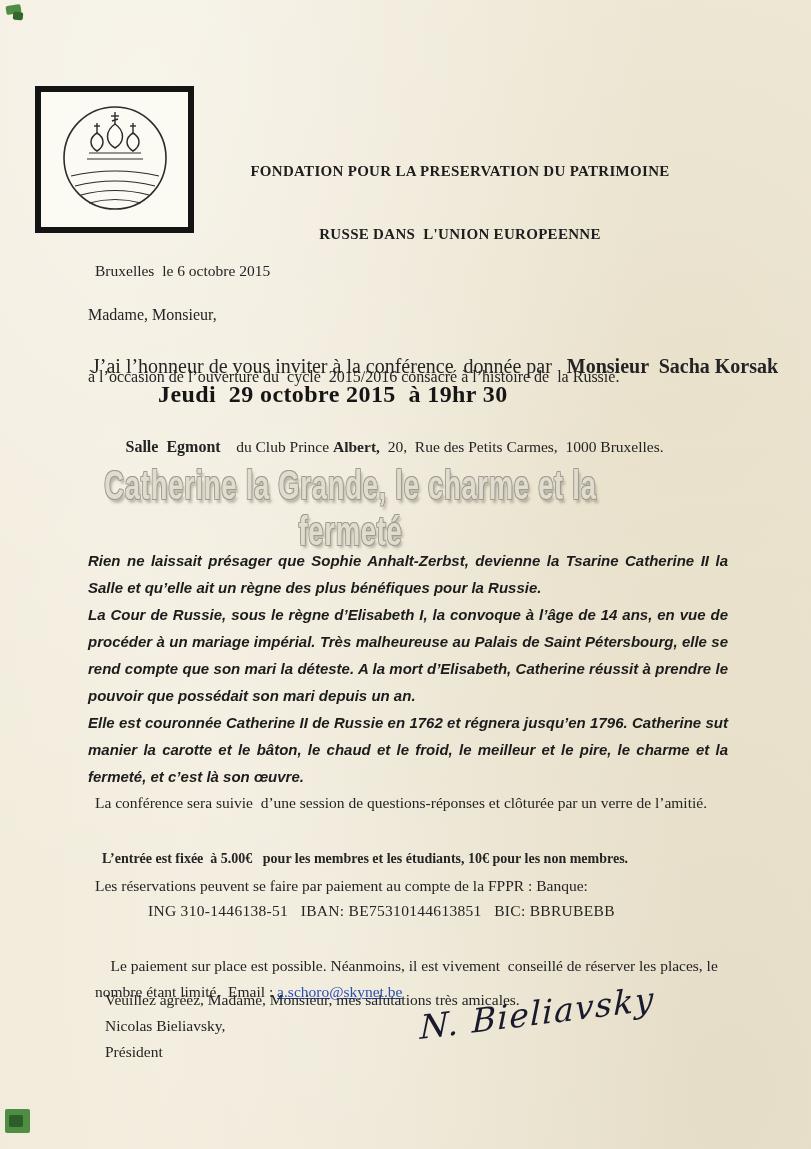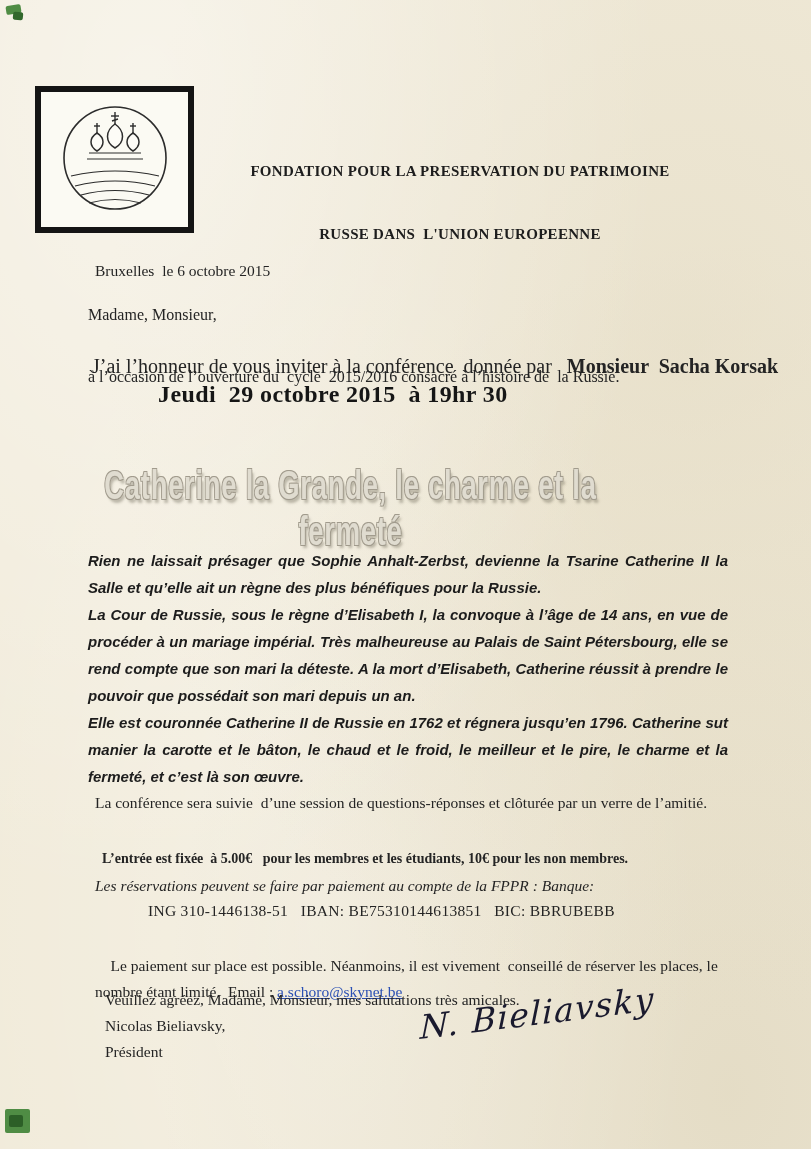--- a/index.html
+++ b/index.html
@@ -73,21 +73,21 @@
     font-family:"Liberation Sans", sans-serif;
     font-weight:bold; font-style:italic;
     font-size:15px; line-height:27px; color:#1c1c1c;
     text-align:justify;
   }
   .abstract p { margin:0; }
 
   .note { left:95px; top:789px; width:648px; font-size:15.5px; line-height:27px; }
 
   .fee         { left:102px;  top:851px; font-size:14px;font-weight:bold; }
-  .reservation { left:95px;  top:877px; font-size:15.5px;font-style:italic; }
+  .reservation { left:95px;  top:877px; font-size:15.5px; }
   .bank        { left:148px; top:902px; font-size:15.5px; letter-spacing:0.3px;text-align:right; }
   .payment     { left:95px;  top:927px; width:656px; font-size:15.5px; line-height:26px; }
   .email-link  { color:#2b50b4; text-decoration:underline; cursor:pointer; }
 
   .closing1 { left:105px; top:991px;  font-size:15.5px; }
   .closing2 { left:105px; top:1017px; font-size:15.5px; }
   .closing3 { left:105px; top:1043px; font-size:15.5px; }
 
   .signature {
     left:420px; top:1008px; width:260px;
@@ -147,20 +147,23 @@
 
   <div class="abs salutation">Madame, Monsieur,</div>
 
   <div class="abs invite1 pre">
     <span>J’ai l’honneur de vous inviter à la conférence  donnée par   </span><span class="speaker">Monsieur  Sacha Korsak</span>
   </div>
   <div class="abs invite2 pre">à l’occasion de l’ouverture du  cycle  2015/2016 consacré à l’histoire de  la Russie.</div>
 
   <div class="abs datetime pre">Jeudi  29 octobre 2015  à 19hr 30</div>
 
+  <div class="abs venue pre">
+    <span class="room">Salle  Egmont</span><span>    du Club Prince </span><span class="bold">Albert,</span><span>  20,  Rue des Petits Carmes,  1000 Bruxelles.</span>
+  </div>
 
   <div class="abs main-title">
     <span>Catherine la Grande, le charme et la fermeté</span>
   </div>
 
   <div class="abs abstract">
     <p>Rien ne laissait présager que Sophie Anhalt-Zerbst, devienne la Tsarine Catherine II la Salle et  qu’elle ait un  règne des plus bénéfiques pour la Russie.</p>
     <p>La Cour de Russie, sous le règne d’Elisabeth I, la convoque à l’âge de 14 ans, en vue de procéder à un mariage impérial. Très malheureuse au Palais de Saint Pétersbourg, elle se rend compte que son mari la déteste. A la mort d’Elisabeth, Catherine réussit à prendre le pouvoir que possédait son mari depuis un an.</p>
     <p>Elle est couronnée Catherine II de Russie en 1762 et régnera jusqu’en 1796. Catherine sut manier la carotte et le bâton, le chaud et le froid, le meilleur et le pire, le charme et la fermeté, et c’est là son œuvre.</p>
   </div>

